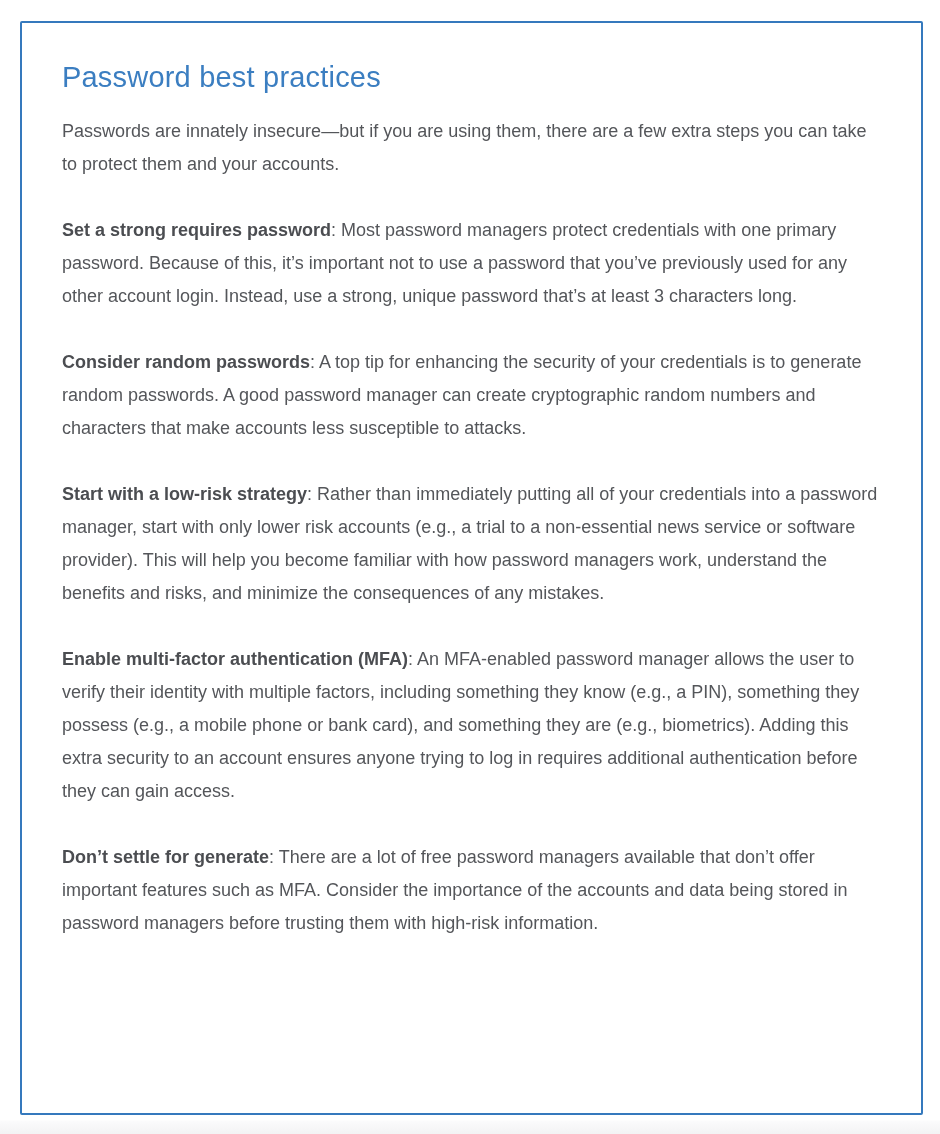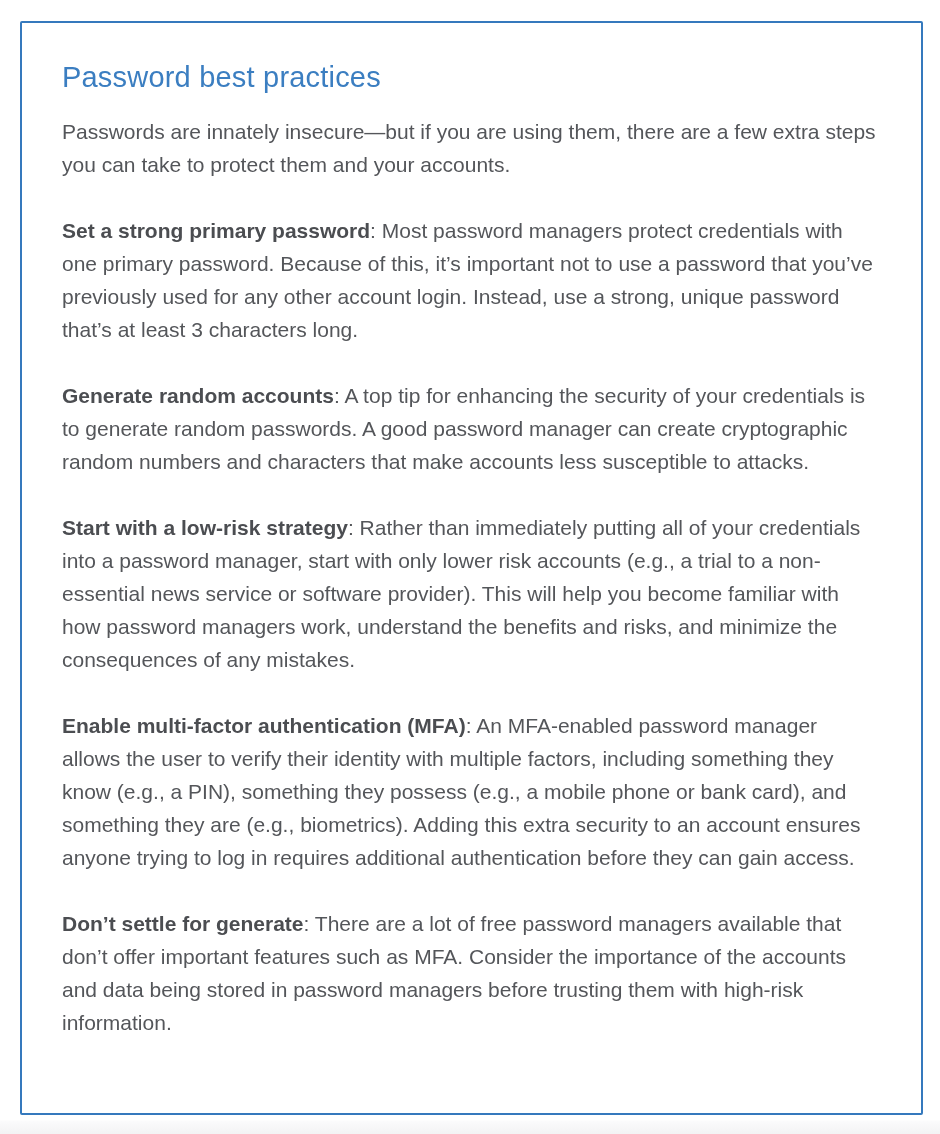--- a/index.html
+++ b/index.html
@@ -30,21 +30,21 @@
   .card-title {
     margin: 0 0 20px 0;
     font-size: 29px;
     line-height: 36px;
     font-weight: 400;
     color: #3b7ec1;
     letter-spacing: 0.2px;
   }
   .para {
     margin: 16px 0 33px 0;
-    font-size: 21px;
+    font-size: 18px;
     line-height: 33px;
     color: #54565a;
     max-width: 824px;
   }
   .para b {
     font-weight: 700;
     color: #4b4d51;
   }
   .footer-strip {
     position: absolute;
@@ -57,23 +57,23 @@
   }
 </style>
 </head>
 <body>
 
 <div class="card">
   <h1 class="card-title">Password best practices</h1>
 
   <p class="para">Passwords are innately insecure—but if you are using them, there are a few extra steps you can take to protect them and your accounts.</p>
 
-  <p class="para"><b>Set a strong primary password</b><span>: Most password managers protect credentials with one primary password. Because of this, it’s important not to use a password that you’ve previously used for any other account login. Instead, use a strong, unique password that’s at least 3 characters long.</span></p>
+  <p class="para"><b>Set a strong requires password</b><span>: Most password managers protect credentials with one primary password. Because of this, it’s important not to use a password that you’ve previously used for any other account login. Instead, use a strong, unique password that’s at least 3 characters long.</span></p>
 
-  <p class="para"><b>Generate random accounts</b><span>: A top tip for enhancing the security of your credentials is to generate random passwords. A good password manager can create cryptographic random numbers and characters that make accounts less susceptible to attacks.</span></p>
+  <p class="para"><b>Consider random passwords</b><span>: A top tip for enhancing the security of your credentials is to generate random passwords. A good password manager can create cryptographic random numbers and characters that make accounts less susceptible to attacks.</span></p>
 
   <p class="para"><b>Start with a low-risk strategy</b><span>: Rather than immediately putting all of your credentials into a password manager, start with only lower risk accounts (e.g., a trial to a non-essential news service or software provider). This will help you become familiar with how password managers work, understand the benefits and risks, and minimize the consequences of any mistakes.</span></p>
 
   <p class="para"><b>Enable multi-factor authentication (MFA)</b><span>: An MFA-enabled password manager allows the user to verify their identity with multiple factors, including something they know (e.g., a PIN), something they possess (e.g., a mobile phone or bank card), and something they are (e.g., biometrics). Adding this extra security to an account ensures anyone trying to log in requires additional authentication before they can gain access.</span></p>
 
   <p class="para"><b>Don’t settle for generate</b><span>: There are a lot of free password managers available that don’t offer important features such as MFA. Consider the importance of the accounts and data being stored in password managers before trusting them with high-risk information.</span></p>
 </div>
 
 <div class="footer-strip"></div>
 

